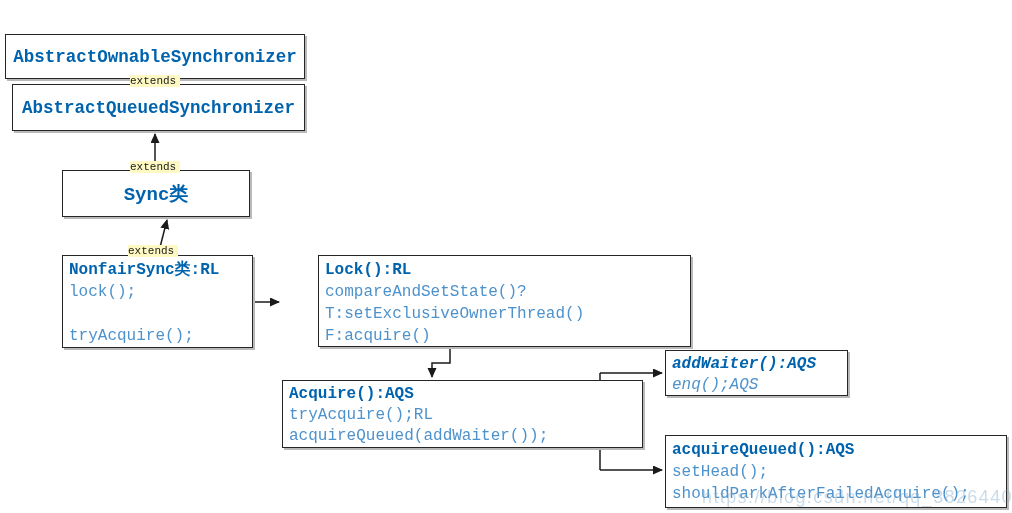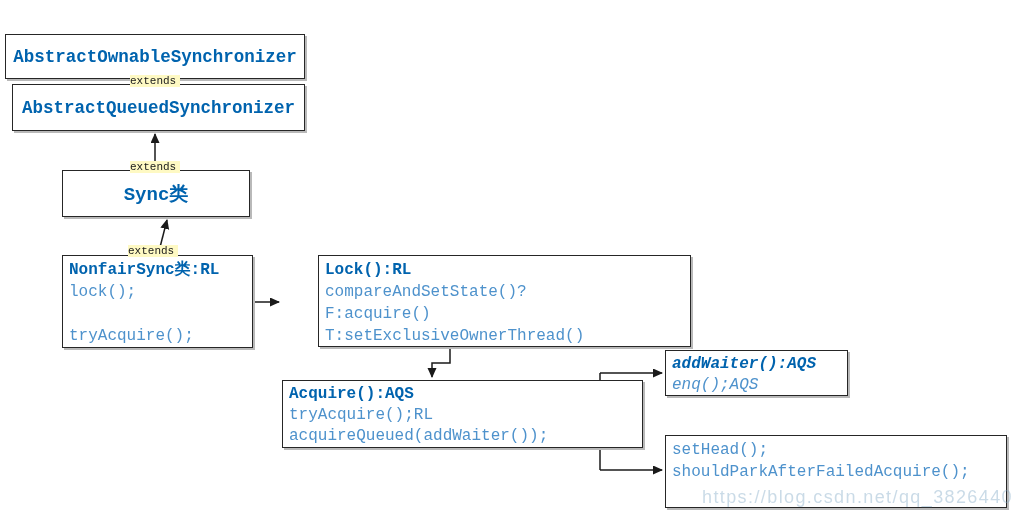--- a/index.html
+++ b/index.html
@@ -74,36 +74,37 @@
 <div class="box content" style="left:62px;top:255px;width:191px;height:93px;">
   <div class="title">NonfairSync类:RL</div>
   <div class="line">lock();</div>
   <div class="line"></div>
   <div class="line">tryAcquire();</div>
 </div>
 
 <div class="box content" style="left:282px;top:255px;width:373px;height:92px;margin-left:36px;">
   <div class="title">Lock():RL</div>
   <div class="line">compareAndSetState()?</div>
+  <div class="line">T:setExclusiveOwnerThread()</div>
   <div class="line">F:acquire()</div>
-  <div class="line">T:setExclusiveOwnerThread()</div>
 </div>
 
 <div class="box content lh21" style="left:282px;top:380px;width:361px;height:68px;">
   <div class="title">Acquire():AQS</div>
   <div class="line">tryAcquire();RL</div>
   <div class="line">acquireQueued(addWaiter());</div>
 </div>
 
 <div class="box content lh21" style="left:665px;top:350px;width:183px;height:46px;font-style:italic;">
   <div class="title">addWaiter():AQS</div>
   <div class="line">enq();AQS</div>
 </div>
 
 <div class="box content" style="left:665px;top:435px;width:342px;height:73px;">
+  <div class="title">acquireQueued():AQS</div>
   <div class="line">setHead();</div>
   <div class="line">shouldParkAfterFailedAcquire();</div>
 </div>
 
 <div class="extends-label" style="left:130px;top:59px;">extends</div>
 <div class="extends-label" style="left:130px;top:145px;">extends</div>
 <div class="extends-label" style="left:128px;top:229px;">extends</div>
 
 <div class="watermark">https://blog.csdn.net/qq_38264403</div>
 

